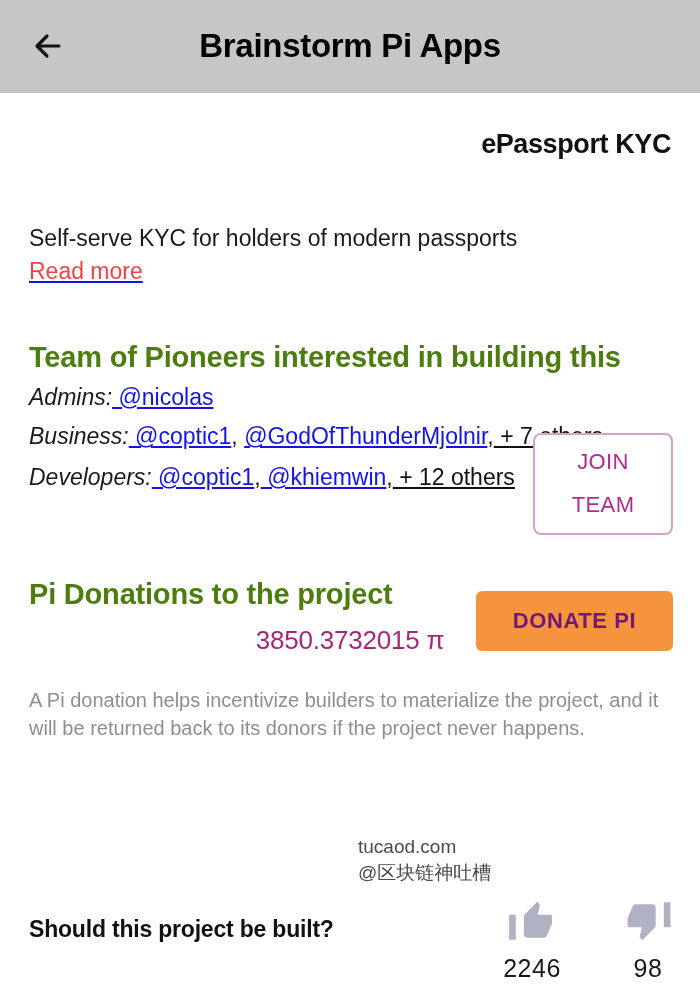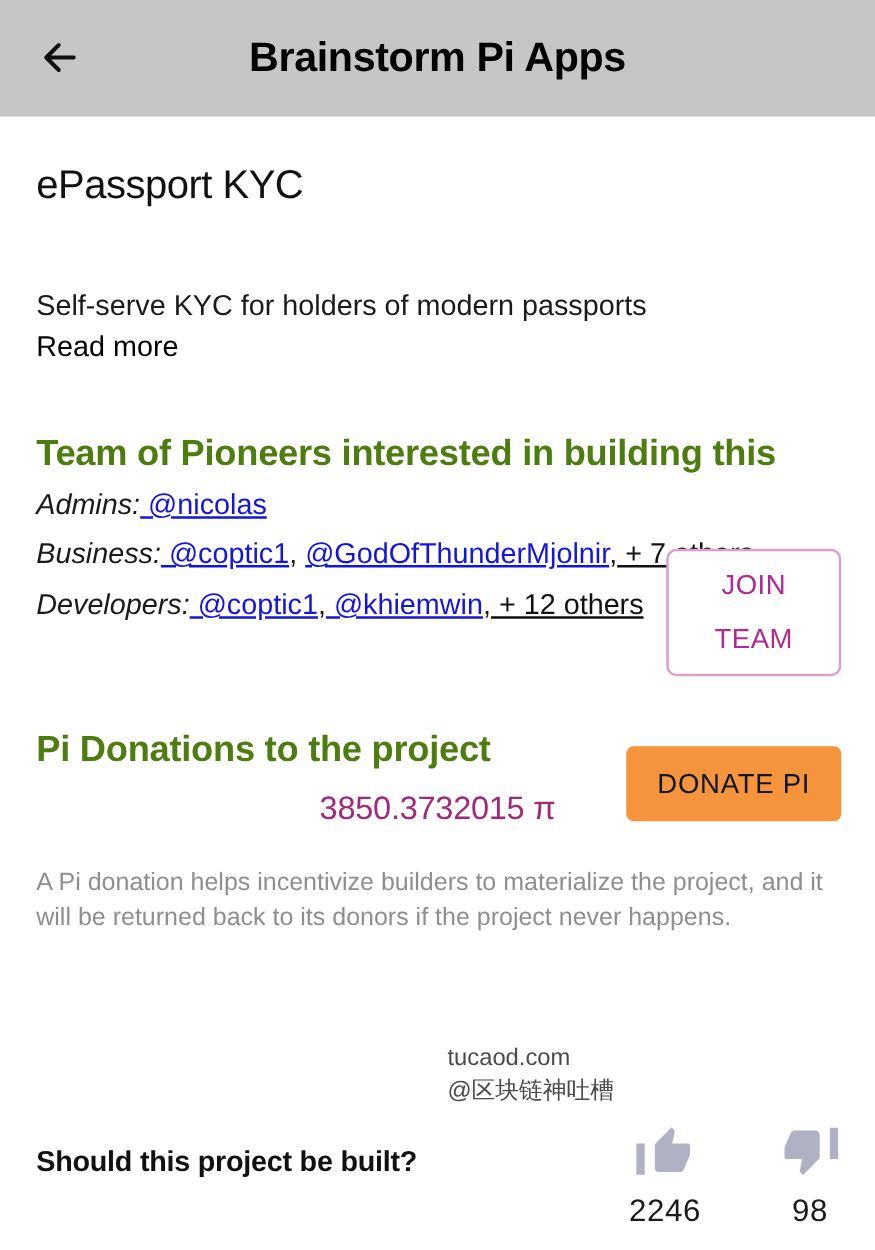--- a/index.html
+++ b/index.html
@@ -53,38 +53,39 @@
     letter-spacing: -0.3px;
     pointer-events: none;
   }
 
   
   .content {
     padding: 0 29px;
   }
 
   .project-title {
-    text-align: left;
-    font-size: 32px;
-    font-weight: 400;
+    text-align: right;
+    font-size: 27px;
+    font-weight: 700;
     color: #111111;
     letter-spacing: -0.4px;
     margin-top: 36px;
   }
 
   .desc-block {
     margin-top: 62px;
     font-size: 23px;
     line-height: 1.45;
     color: #1a1a1a;
   }
   .desc-text { display: block; }
   .read-more {
     display: inline-block;
-    color: #000000;
+    color: #ef4444;
+    text-decoration: underline;
     text-decoration-color: #1414e0;
     cursor: pointer;
   }
 
   
   .team-section {
     position: relative;
     margin-top: 52px;
   }
   .section-heading {
@@ -145,28 +146,28 @@
     font-size: 26px;
     color: #a32878;
     margin-top: 14px;
     letter-spacing: -0.2px;
     text-align: center;
   }
   .donate-btn {
     position: absolute;
     right: -2px;
     top: 13px;
-    width: 172px;
+    width: 197px;
     height: 60px;
     background: #f5943c;
     border: none;
     border-radius: 6px;
-    color: #0f172a;
+    color: #701a75;
     font-size: 22px;
-    font-weight: 400;
+    font-weight: 700;
     letter-spacing: 0.6px;
     cursor: pointer;
     font-family: "Liberation Sans", sans-serif;
   }
 
   .disclaimer {
     margin-top: 30px;
     font-size: 20px;
     line-height: 1.42;
     color: #8e8e8e;

